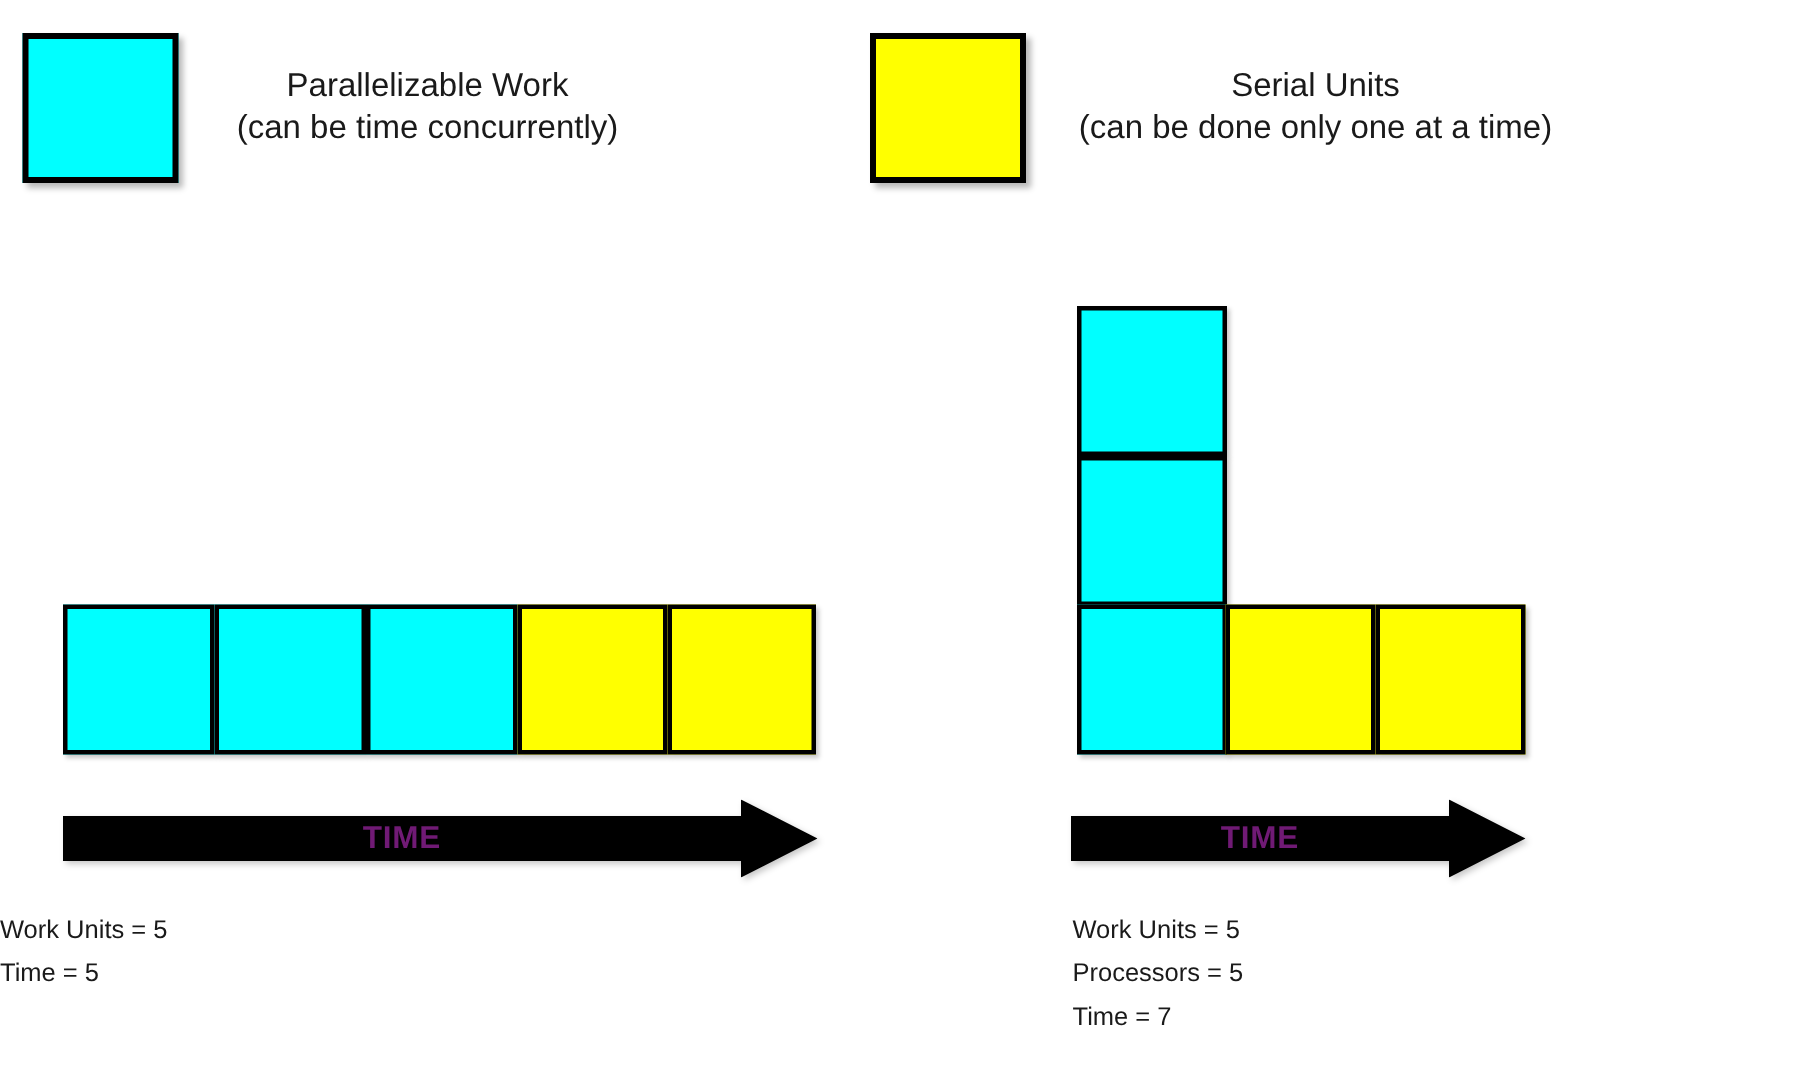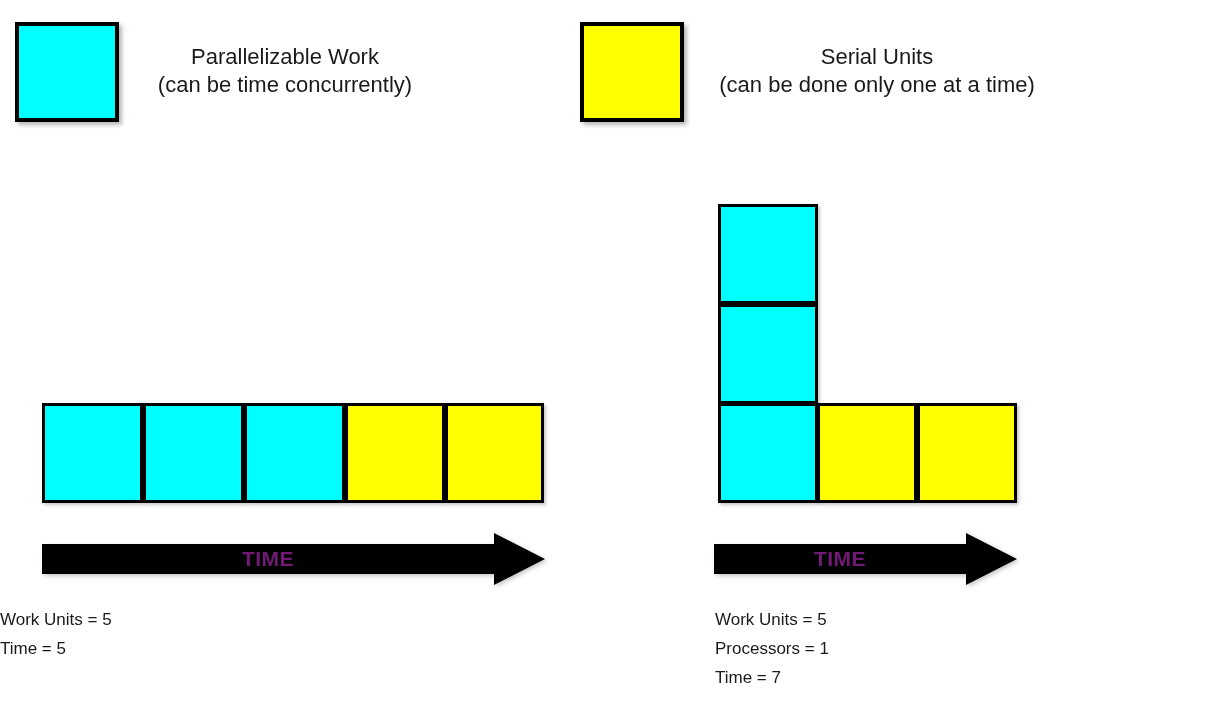--- a/index.html
+++ b/index.html
@@ -147,18 +147,18 @@
 
     <div class="time-arrow" style="left:714px; top:533px; width:303px;">
       <svg viewBox="0 0 303 52" preserveAspectRatio="none">
         <polygon points="0,11 252,11 252,0 303,26 252,52 252,41 0,41" fill="#000000"></polygon>
       </svg>
       <div class="arrow-label" style="padding-right:51px;">TIME</div>
     </div>
 
     <div class="stats" style="left:715px; top:605px; width:330px;">
       <span>Work Units = 5</span>
-      <span>Processors = 1</span>
+      <span>Processors = 5</span>
       <span>Time = 7</span>
     </div>
   </div>
 
 </div>
 
 </body></html>

